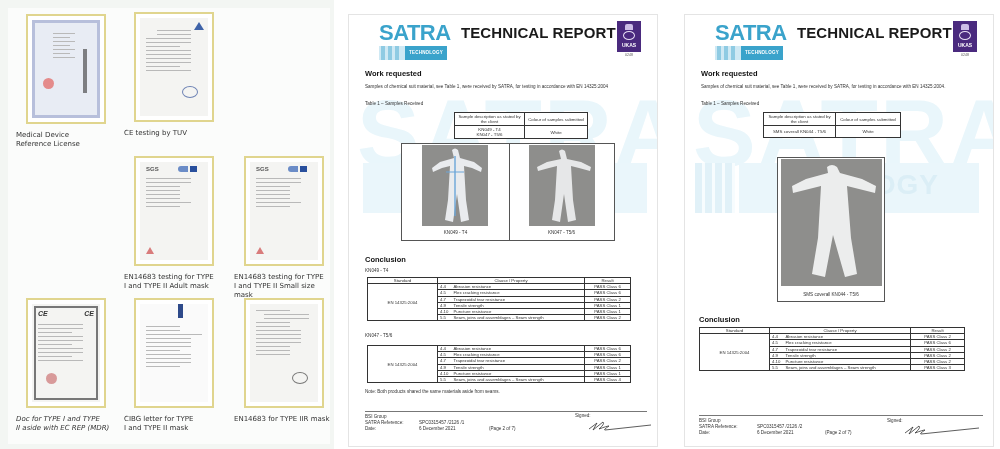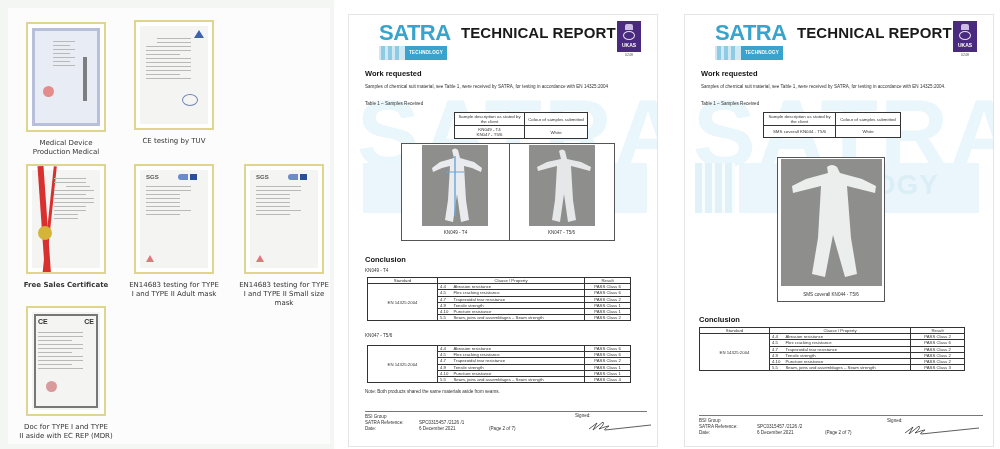--- a/index.html
+++ b/index.html
@@ -8,21 +8,21 @@
 
   
   .gallery {
     position: absolute; left: 0; top: 0; width: 334px; height: 449px;
     background: #f3f6f3;
   }
   .gallery .inner {
     position: absolute; left: 8px; top: 8px; width: 322px; height: 436px; background: #fbfcfb;
   }
   .cert {
-    position: absolute; width: 100px; text-align: center; margin-top: 8px;
+    position: absolute; width: 100px; text-align: left;
   }
   .cert .frame {
     width: 80px; height: 110px; margin: 0 auto;
     border: 2px solid #e0d58e; background: #fff; padding: 4px;
     position: relative; overflow: hidden;
   }
   .cert .paper { width: 100%; height: 100%; background: #f4f4f2; position: relative; }
   .cert .caption {
     margin-top: 7px; font-size: 7px; line-height: 9px; color: #333;
     font-family: "DejaVu Sans", sans-serif;
@@ -126,21 +126,21 @@
               <i class="s"></i>
               <i class="m"></i>
               <i class="s"></i>
               <i class="m"></i>
             </div>
           <div class="seal"></div>
         </div>
       </div>
       <div class="caption">
         <div>Medical Device</div>
-        <div>Production Medical</div>
+        <div>Reference License</div>
       </div>
     </div>
 
     <div class="cert" style="left:116px; top:4px;">
       <div class="frame">
         <div class="paper">
           <div class="tuv-logo"></div>
           <div class="lines" style="top:12px;">
               <i class="s" style="margin-left:20%"></i>
               <i class="s" style="margin-left:20%"></i>
@@ -156,45 +156,20 @@
             </div>
           <div class="stamp-blue"></div>
         </div>
       </div>
       <div class="caption">
         <div>CE testing by TUV</div>
       </div>
     </div>
 
 
-    <div class="cert" style="left:8px; top:148px;">
-      <div class="frame">
-        <div class="paper">
-          <div class="ribbon"></div>
-          <div class="ribbon2"></div>
-          <div class="gold-seal"></div>
-          <div class="lines" style="top:8px; left:22px;">
-              <i class="m"></i>
-              <i class="m"></i>
-              <i class="s" style="margin-left:30%"></i>
-              <i></i>
-              <i class="m"></i>
-              <i></i>
-              <i></i>
-              <i class="m"></i>
-              <i class="m"></i>
-              <i class="s"></i>
-              <i class="s"></i>
-            </div>
-        </div>
-      </div>
-      <div class="caption" style="font-weight:bold;">
-        <div>Free Sales Certificate</div>
-      </div>
-    </div>
 
     <div class="cert" style="left:116px; top:148px;">
       <div class="frame">
         <div class="paper">
           <div class="sgs">SGS</div>
           <div class="sgs-logos"></div>
           <div class="lines" style="top:16px;">
               <i class="m"></i>
               <i class="m"></i>
               <i class="s"></i>
@@ -230,21 +205,21 @@
             </div>
           <div class="warn"></div>
         </div>
       </div>
       <div class="caption">
         <div>EN14683 testing for TYPE</div>
         <div>I and TYPE II Small size mask</div>
       </div>
     </div>
 
-    <div class="cert" style="left:8px; top:290px;">
+    <div class="cert" style="left:8px; top:290px;font-style:italic;">
       <div class="frame">
         <div class="paper">
           <div class="ce-border"></div>
           <div class="ce-mark" style="left:6px;">CE</div>
           <div class="ce-mark" style="right:6px;">CE</div>
           <div class="lines" style="top:20px;">
               <i class="m"></i>
               <i class="m"></i>
               <i class="s"></i>
               <i class="m"></i>
@@ -257,21 +232,69 @@
             </div>
           <div class="seal" style="position:absolute; left:14px; bottom:18px; width:11px; height:11px; border-radius:50%; background:#d89a9a;"></div>
         </div>
       </div>
       <div class="caption">
         <div>Doc for TYPE I and TYPE</div>
         <div>II aside with EC REP (MDR)</div>
       </div>
     </div>
 
-
+    <div class="cert" style="left:116px; top:290px;">
+      <div class="frame">
+        <div class="paper" style="background:#fafafa;">
+          <div class="cibg-bar"></div>
+          <div class="lines" style="top:22px;">
+              <i class="s"></i>
+              <i class="s"></i>
+              <i></i>
+              <i class="m"></i>
+              <i class="m"></i>
+              <i class="m"></i>
+              <i class="s"></i>
+              <i class="m"></i>
+              <i class="m"></i>
+              <i class="m"></i>
+              <i class="s"></i>
+            </div>
+        </div>
+      </div>
+      <div class="caption">
+        <div>CIBG letter for TYPE</div>
+        <div>I and TYPE II mask</div>
+      </div>
+    </div>
+
+    <div class="cert" style="left:226px; top:290px;">
+      <div class="frame">
+        <div class="paper">
+          <div class="lines" style="top:6px;">
+              <i class="s"></i>
+              <i class="m" style="margin-left:15%"></i>
+              <i class="m" style="margin-left:15%"></i>
+              <i class="s"></i>
+              <i class="s"></i>
+              <i class="m"></i>
+              <i class="m"></i>
+              <i class="m"></i>
+              <i class="m"></i>
+              <i class="s"></i>
+              <i class="s"></i>
+              <i class="s"></i>
+            </div>
+          <div class="stamp-blue" style="border-color:#777;"></div>
+        </div>
+      </div>
+      <div class="caption">
+        <div>EN14683 for TYPE IIR mask</div>
+      </div>
+    </div>
 
   </div>
 </div>
 
 <div class="report r1">
   <div class="wm">SATRA</div>
   <div class="wm-band">
       <span>CHNOLOGY</span>
     </div>
 

